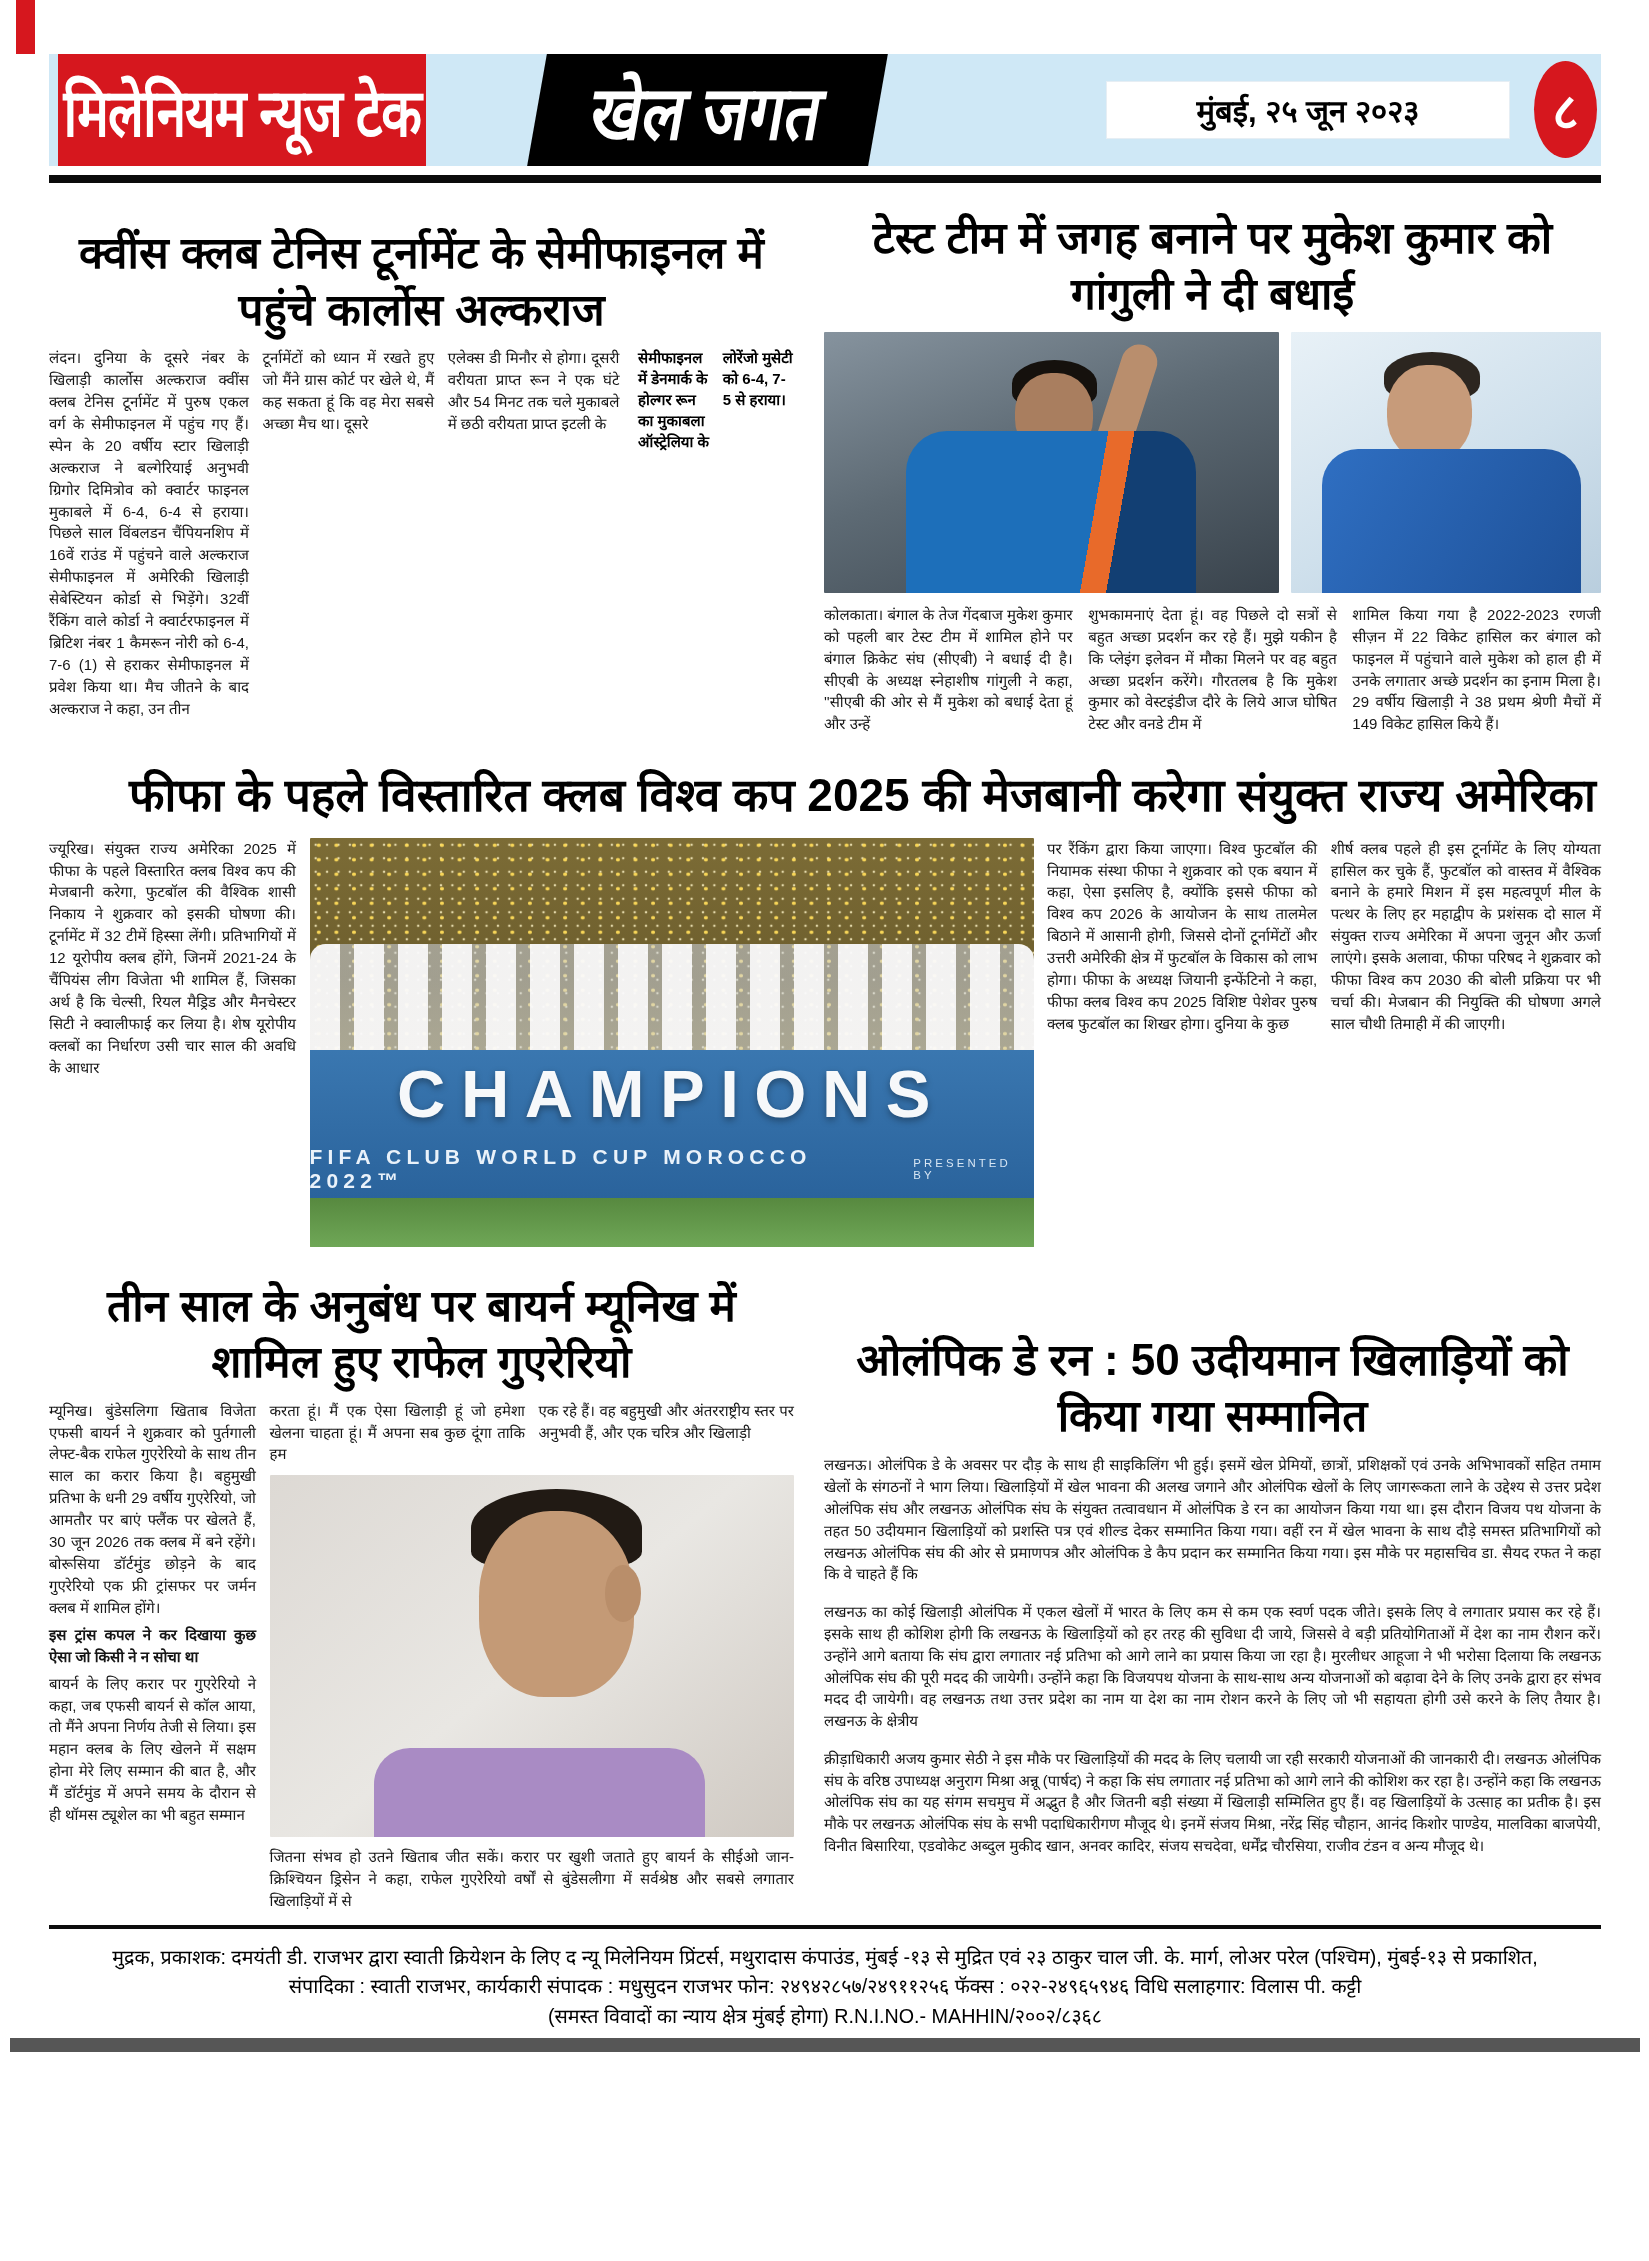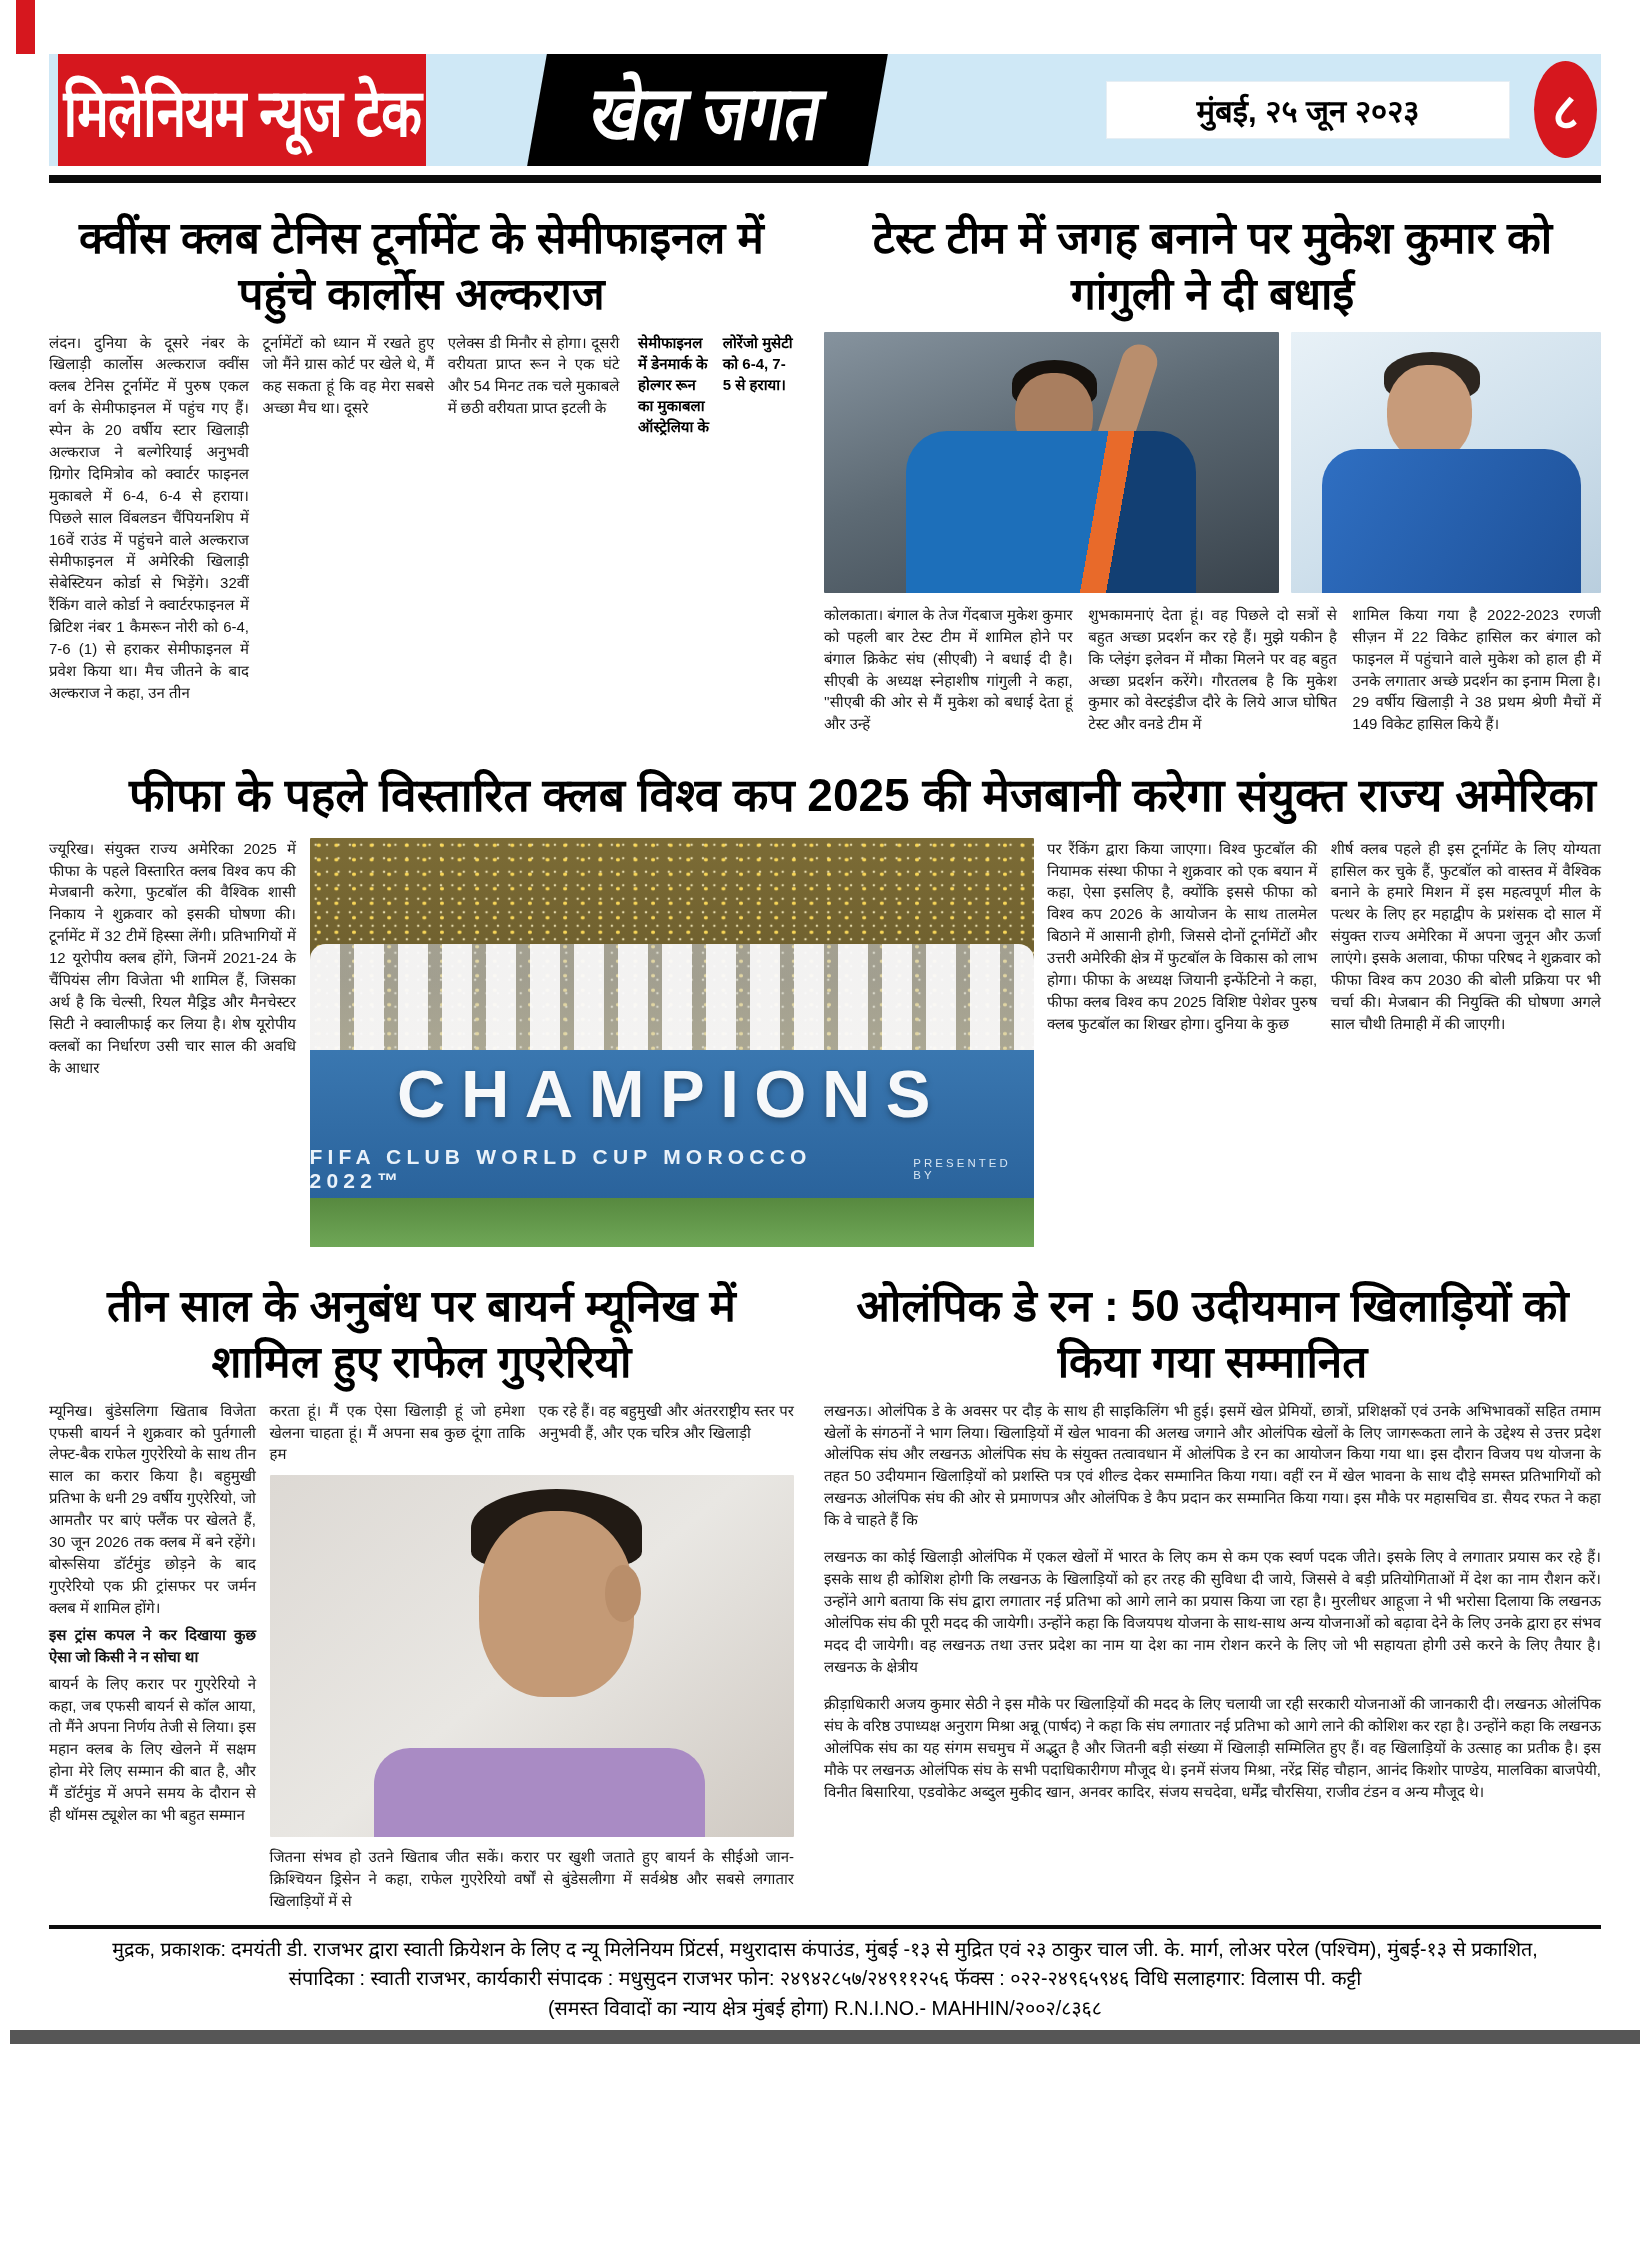--- a/index.html
+++ b/index.html
@@ -22,21 +22,21 @@
   .date-text { font-size:31px; font-weight:700; color:#000; white-space:nowrap; }
   .page-badge { position:absolute; right:4.1px; top:7.2px; width:63px; height:97px; background:#d6171e; border-radius:50%; display:flex; align-items:center; justify-content:center; }
   .page-num { color:#fff; font-size:50px; font-weight:700; }
   .masthead-rule { height:7.8px; background:#0b0b0b; margin-top:8.8px; }
 
   
   .headline { font-weight:800; text-align:center; color:#000; font-size:44px; line-height:1.28; transform-origin:center; }
   .hl-wrap { padding:13.5px 5.2px 9.3px 5.2px; }
   .body-txt { font-size:15px; line-height:1.46; text-align:justify; color:#151515; }
   .cap-txt { font-size:15px; line-height:1.4; font-weight:700; color:#000; }
-  .band { display:flex; gap:30px; }
+  .band { display:flex; gap:30px;align-items:center; }
 
   
   .photo { position:relative; overflow:hidden; border-radius:1px; }
   .ph-tennis { background:
       radial-gradient(circle at 12% 30%, rgba(236,170,198,.9) 0 47px, transparent 72px),
       radial-gradient(circle at 85% 20%, rgba(210,180,220,.8) 0 41px, transparent 67px),
       radial-gradient(circle at 70% 75%, rgba(120,160,90,.9) 0 62px, transparent 103px),
       linear-gradient(105deg,#aac487 0%, #d9b4c4 28%, #8fb173 55%, #c9d2a2 82%, #9db67f 100%); }
   .t-hair { position:absolute; left:44%; top:7%; width:98px; height:78px; background:#2a2018; border-radius:50% 50% 42% 42%; }
   .t-face { position:absolute; left:45.5%; top:19%; width:78px; height:88px; background:#caa184; border-radius:46%; }
@@ -220,21 +220,21 @@
           </div>
         <div class="subcols" style="gap:15.5px;flex-direction:column;">
           <div class="body-txt" style="flex:1;">लखनऊ। ओलंपिक डे के अवसर पर दौड़ के साथ ही साइकिलिंग भी हुई। इसमें खेल प्रेमियों, छात्रों, प्रशिक्षकों एवं उनके अभिभावकों सहित तमाम खेलों के संगठनों ने भाग लिया। खिलाड़ियों में खेल भावना की अलख जगाने और ओलंपिक खेलों के लिए जागरूकता लाने के उद्देश्य से उत्तर प्रदेश ओलंपिक संघ और लखनऊ ओलंपिक संघ के संयुक्त तत्वावधान में ओलंपिक डे रन का आयोजन किया गया था। इस दौरान विजय पथ योजना के तहत 50 उदीयमान खिलाड़ियों को प्रशस्ति पत्र एवं शील्ड देकर सम्मानित किया गया। वहीं रन में खेल भावना के साथ दौड़े समस्त प्रतिभागियों को लखनऊ ओलंपिक संघ की ओर से प्रमाणपत्र और ओलंपिक डे कैप प्रदान कर सम्मानित किया गया। इस मौके पर महासचिव डा. सैयद रफत ने कहा कि वे चाहते हैं कि</div>
           <div class="body-txt" style="flex:1;">लखनऊ का कोई खिलाड़ी ओलंपिक में एकल खेलों में भारत के लिए कम से कम एक स्वर्ण पदक जीते। इसके लिए वे लगातार प्रयास कर रहे हैं। इसके साथ ही कोशिश होगी कि लखनऊ के खिलाड़ियों को हर तरह की सुविधा दी जाये, जिससे वे बड़ी प्रतियोगिताओं में देश का नाम रौशन करें। उन्होंने आगे बताया कि संघ द्वारा लगातार नई प्रतिभा को आगे लाने का प्रयास किया जा रहा है। मुरलीधर आहूजा ने भी भरोसा दिलाया कि लखनऊ ओलंपिक संघ की पूरी मदद की जायेगी। उन्होंने कहा कि विजयपथ योजना के साथ-साथ अन्य योजनाओं को बढ़ावा देने के लिए उनके द्वारा हर संभव मदद दी जायेगी। वह लखनऊ तथा उत्तर प्रदेश का नाम या देश का नाम रोशन करने के लिए जो भी सहायता होगी उसे करने के लिए तैयार है। लखनऊ के क्षेत्रीय</div>
           <div class="body-txt" style="flex:1;">क्रीड़ाधिकारी अजय कुमार सेठी ने इस मौके पर खिलाड़ियों की मदद के लिए चलायी जा रही सरकारी योजनाओं की जानकारी दी। लखनऊ ओलंपिक संघ के वरिष्ठ उपाध्यक्ष अनुराग मिश्रा अन्नू (पार्षद) ने कहा कि संघ लगातार नई प्रतिभा को आगे लाने की कोशिश कर रहा है। उन्होंने कहा कि लखनऊ ओलंपिक संघ का यह संगम सचमुच में अद्भुत है और जितनी बड़ी संख्या में खिलाड़ी सम्मिलित हुए हैं। वह खिलाड़ियों के उत्साह का प्रतीक है। इस मौके पर लखनऊ ओलंपिक संघ के सभी पदाधिकारीगण मौजूद थे। इनमें संजय मिश्रा, नरेंद्र सिंह चौहान, आनंद किशोर पाण्डेय, मालविका बाजपेयी, विनीत बिसारिया, एडवोकेट अब्दुल मुकीद खान, अनवर कादिर, संजय सचदेवा, धर्मेंद्र चौरसिया, राजीव टंडन व अन्य मौजूद थे।</div>
         </div>
       </div>
     </div>
 
     <div class="footer-rule"></div>
-    <div style="margin-top:6px;">
+    <div style="margin-top:14px;">
       <div class="footer-txt">मुद्रक, प्रकाशक: दमयंती डी. राजभर द्वारा स्वाती क्रियेशन के लिए द न्यू मिलेनियम प्रिंटर्स, मथुरादास कंपाउंड, मुंबई -१३ से मुद्रित एवं २३ ठाकुर चाल जी. के. मार्ग, लोअर परेल (पश्चिम), मुंबई-१३ से प्रकाशित,</div>
       <div class="footer-txt">संपादिका : स्वाती राजभर, कार्यकारी संपादक : मधुसुदन राजभर फोन: २४९४२८५७/२४९११२५६ फॅक्स : ०२२-२४९६५९४६ विधि सलाहगार: विलास पी. कट्टी</div>
       <div class="footer-txt">(समस्त विवादों का न्याय क्षेत्र मुंबई होगा) R.N.I.NO.- MAHHIN/२००२/८३६८</div>
     </div>
   </div>
   <div class="footer-bar"></div>
 </div>
 
 
 </body></html>

